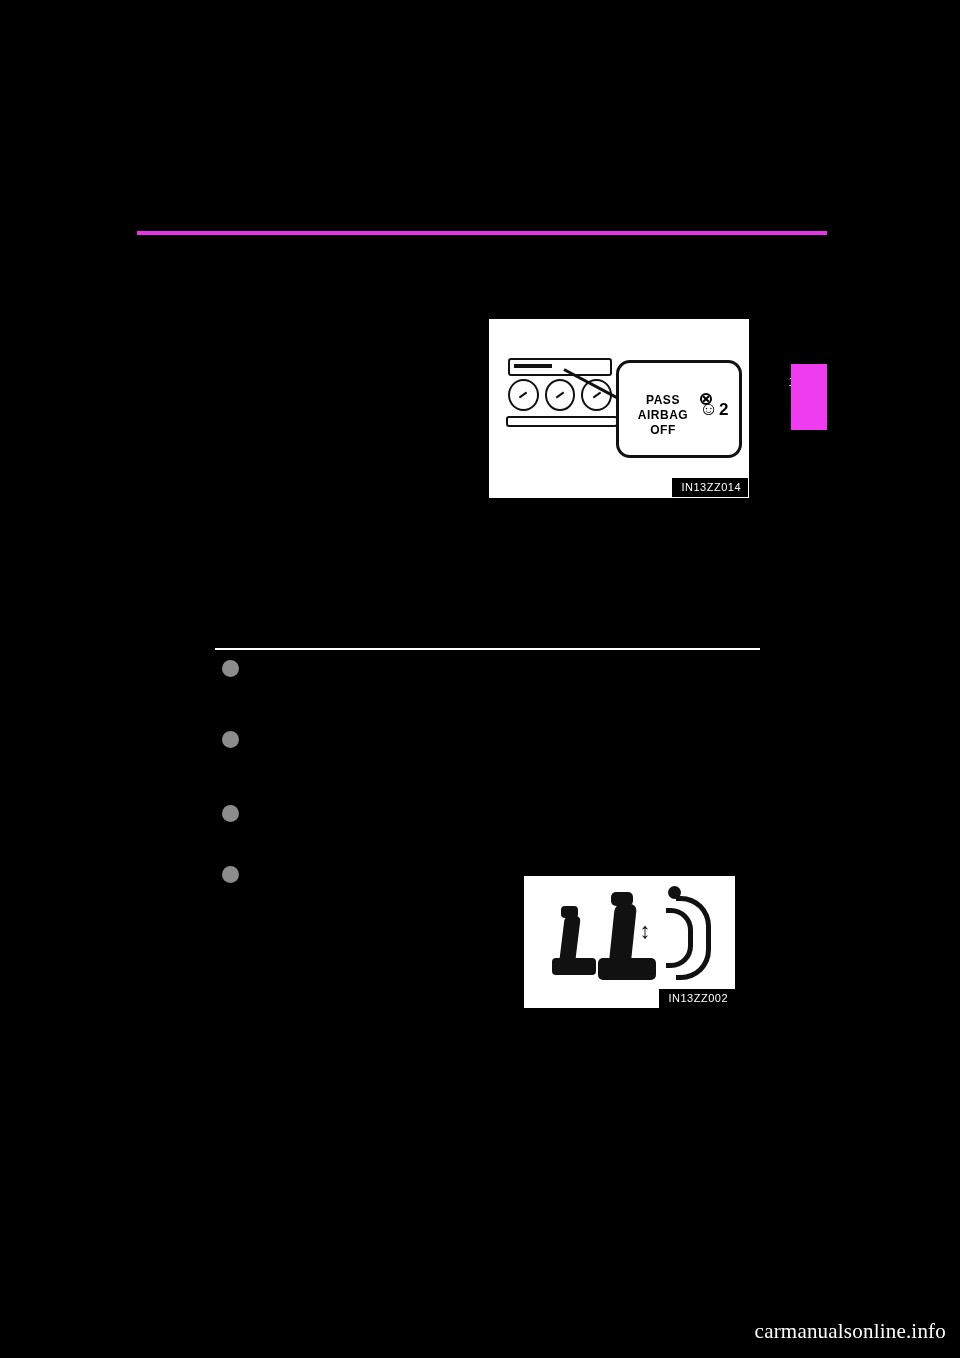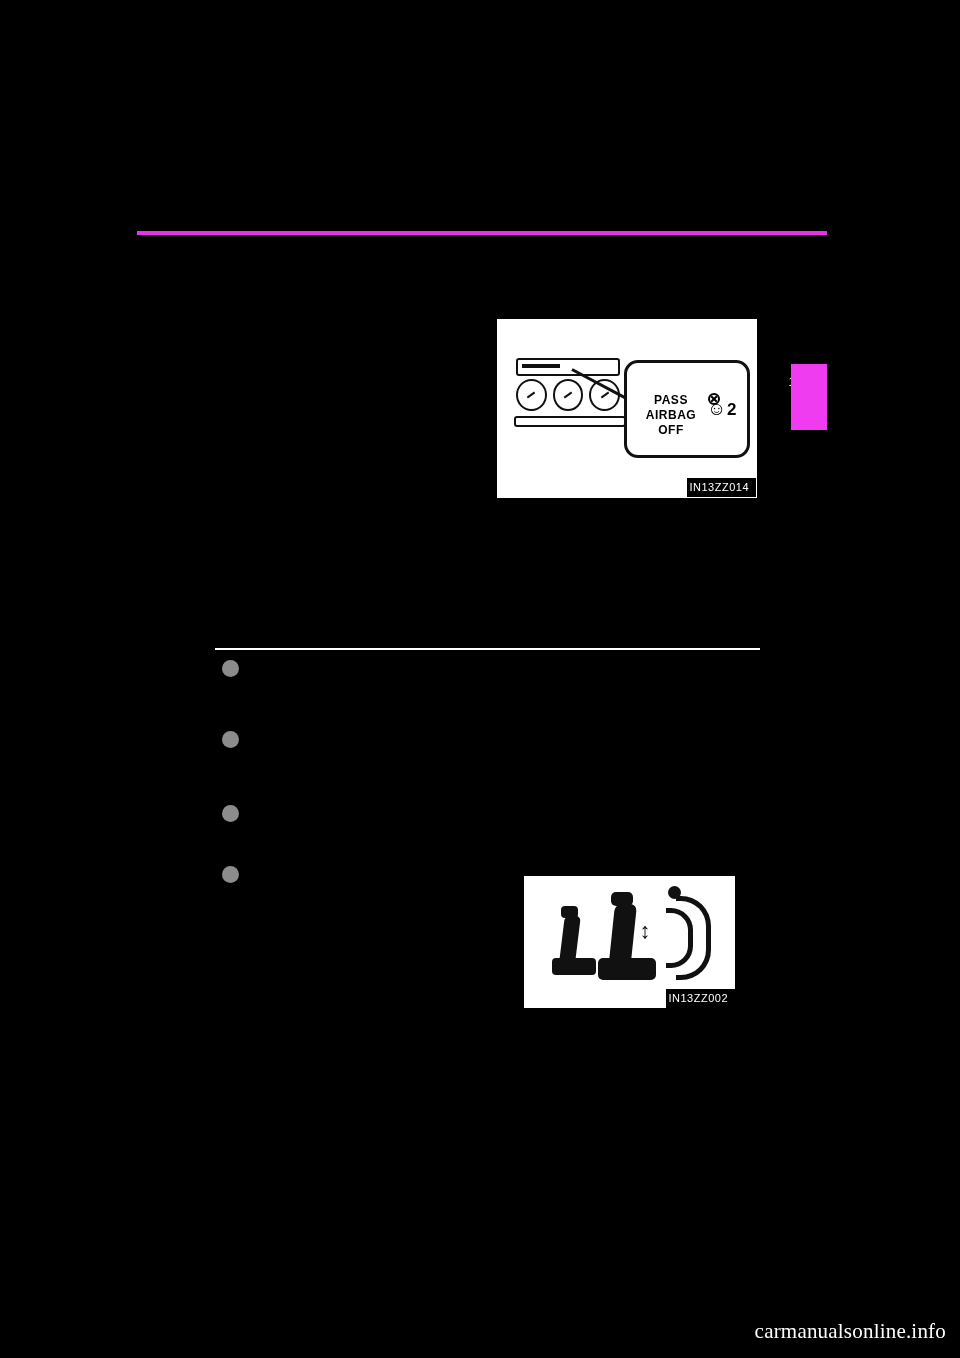--- a/index.html
+++ b/index.html
@@ -54,21 +54,20 @@
   
   .fig1 {
     position: absolute;
     left: 489px;
     top: 319px;
     width: 260px;
     height: 179px;
     background: #ffffff;
     border: 1px solid #ffffff;
     box-sizing: border-box;
-    margin-left: 8px;
   }
   .fig1-inner {
     position: absolute;
     inset: 0;
     overflow: hidden;
   }
   
   .dash {
     position: absolute;
     left: 8px;
@@ -216,21 +215,21 @@
   }
   
   .fig-cap {
     position: absolute;
     right: 0;
     bottom: 0;
     background: #000000;
     color: #ffffff;
     font-size: 11px;
     letter-spacing: 0.5px;
-    padding: 3px 7px 4px 2px;
+    padding: 3px 7px 4px 9px;
     font-family: "Liberation Sans", sans-serif;
   }
 
   
   .mid-rule {
     position: absolute;
     left: 215px;
     top: 648px;
     width: 545px;
     height: 2px;

